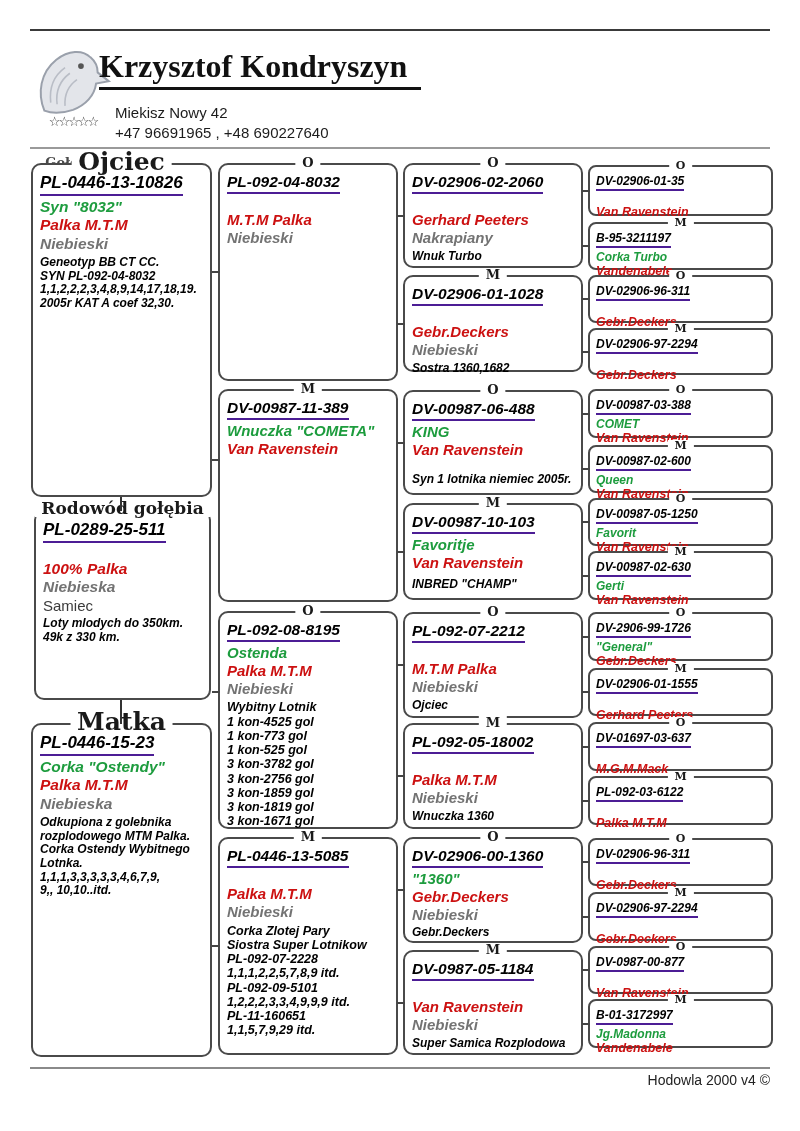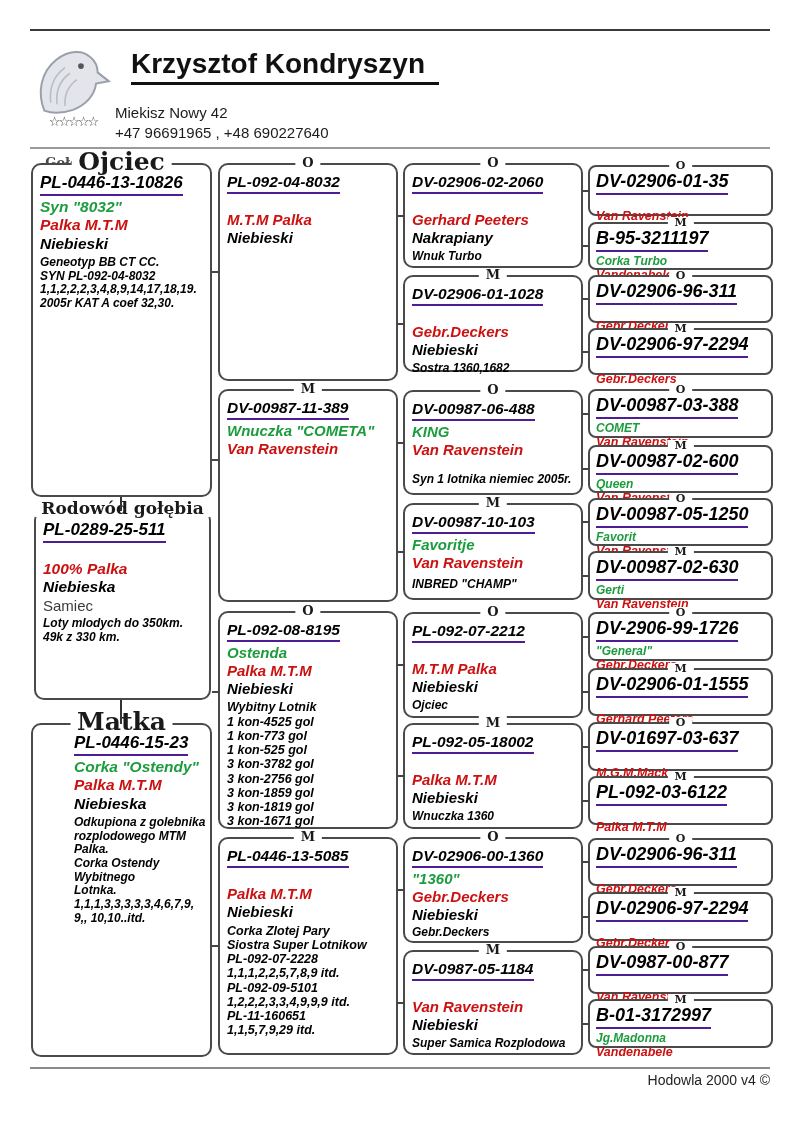--- a/index.html
+++ b/index.html
@@ -4,64 +4,64 @@
 <style>
   html,body{margin:0;padding:0;background:#fff;}
   .page{position:relative;width:800px;height:1131px;background:#fff;overflow:hidden;
         font-family:"Liberation Sans",sans-serif;color:#111;}
   .rule{position:absolute;background:#6f6f6f;}
   #rule-top{left:30px;top:29px;width:740px;height:2px;background:#3a3a3a;}
   #rule-mid{left:30px;top:147px;width:740px;height:2px;background:#9a9a9a;}
   #rule-bot{left:30px;top:1067px;width:740px;height:2px;background:#8a8a8a;}
 
   
-  #owner-name{position:absolute;left:131px;top:48px;font-size:28px;font-weight:bold;
-      border-bottom:3px solid #111;padding:0 14px 2px 0;letter-spacing:0px;}
+  #owner-name{position:absolute;left:99px;top:48px;font-size:32px;font-weight:bold;
+      border-bottom:3px solid #111;padding:0 14px 2px 0;letter-spacing:0px;font-family:Liberation Serif, serif;}
   #owner-address{position:absolute;left:115px;top:103px;font-size:15px;line-height:1.3;color:#1c1c1c;}
   #logo{position:absolute;left:31px;top:47px;width:84px;text-align:center;}
   #logo svg{display:block;margin:0 auto;}
   #logo-stars{font-size:13px;letter-spacing:-2px;color:#3a3a3a;line-height:1;margin-top:-2px;}
   .logo-word{font-family:"DejaVu Serif",serif;font-weight:bold;font-size:13px;line-height:1.05;color:#4a4a4a;margin-top:28px;}
 
   
   .box{position:absolute;background:#fff;border:2px solid #4a4a4a;border-radius:10px;box-sizing:border-box;}
   .box .tag{position:absolute;top:-9px;left:50%;transform:translateX(-50%);background:#fff;
       padding:0 7px;font-family:"DejaVu Serif",serif;font-weight:bold;font-size:13px;
       color:#1a1a1a;white-space:nowrap;line-height:1;}
   .c1 .tag{font-size:25px;top:-16px;}
   #b-subject .tag{font-size:17px;top:-12px;}
   .c4 .tag{font-size:11px;top:-7px;}
   .content{padding:8px 4px 2px 7px;}
   .c4 .content{padding:4px 3px 2px 6px;}
   .ln{font-style:italic;font-weight:bold;line-height:1.18;}
   .ln-ring{display:inline-block;font-size:15.5px;color:#000;border-bottom:2px solid #4c1d95;
       padding-bottom:1px;margin-bottom:2px;white-space:nowrap;}
   .c1 .ln-ring{font-size:17px;}
-  .c4 .ln-ring{font-size:18px;border-bottom-width:2px;}
+  .c4 .ln-ring{font-size:12px;border-bottom-width:2px;}
   .ln-name{font-size:15px;color:#1d9c3e;}
   .ln-breeder{font-size:15px;color:#cc1111;}
-  .ln-feather{font-size:15px;color:#000000;}
+  .ln-feather{font-size:15px;color:#737373;}
   .c1 .ln-name,.c1 .ln-breeder,.c1 .ln-feather{font-size:15.5px;}
   .c4 .ln-name{font-size:12px;}
   .c4 .ln-breeder{font-size:12.5px;}
   .ln-sex{font-style:normal;font-weight:normal;font-size:15px;color:#3a3a3a;}
   .ln-details{font-size:12px;color:#000;white-space:pre-line;line-height:1.14;margin-top:3px;}
   .c2 .ln-details{font-size:12.5px;}
   .ln-blank{height:15px;}
   .c4 .ln-blank{height:12px;}
   #b-gg3 .ln-details,#b-gg4 .ln-details{position:absolute;left:7px;bottom:6px;}
 
   
   .c1{left:31px;width:181px;}
   .c2{left:218px;width:180px;}
   .c3{left:403px;width:180px;}
   .c4{left:588px;width:185px;border-radius:8px;}
   #b-father{top:163px;height:334px;}
   #b-subject{left:34px;width:177px;top:510px;height:190px;}
-  #b-mother{top:723px;height:334px;padding-left:34px;}
+  #b-mother{top:723px;height:334px;}
   #b-g1{top:163px;height:218px;}
   #b-g2{top:389px;height:213px;}
   #b-g3{top:611px;height:218px;}
   #b-g4{top:837px;height:218px;}
   #b-gg1{top:163px;height:105px;}
   #b-gg2{top:275px;height:97px;}
   #b-gg3{top:390px;height:105px;}
   #b-gg4{top:503px;height:97px;}
   #b-gg5{top:612px;height:106px;}
   #b-gg6{top:723px;height:106px;}

